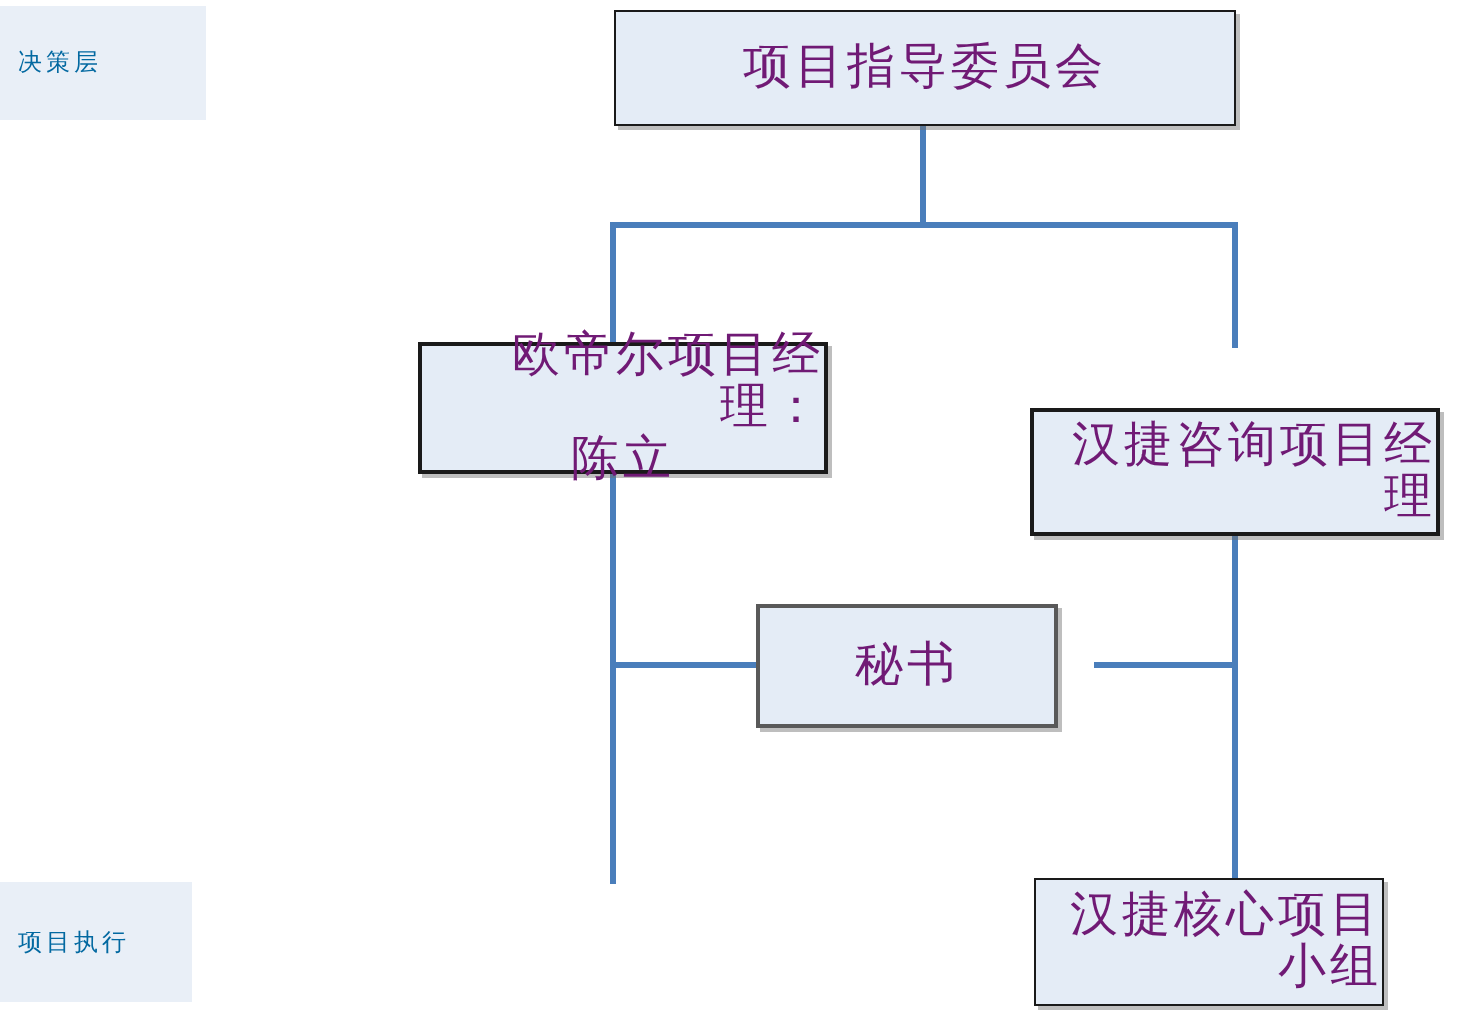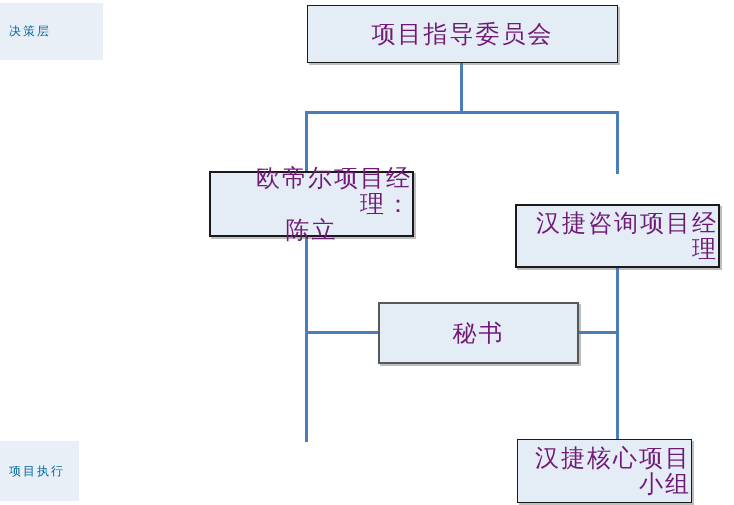--- a/index.html
+++ b/index.html
@@ -44,26 +44,26 @@
   }
   .node.thick { border-width: 2px; }
   .node.gray  { border: 2px solid var(--border-gray, #595959); }
   .line {
     position: absolute;
     background: var(--line, #4a7ebb);
   }
   
   #label-decision  { left: 0;   top: 3;    width: 103px; height: 57px; top: 3px; }
   #label-manage    { left: 0;   top: 175px; width: 103px; height: 58px; }
-  #label-execute   { left: 0;   top: 441px; width: 79px; height: 60px; }
+  #label-execute   { left: 0;   top: 441px; width: 96px; height: 60px; }
 
   #node-steering   { left: 307px; top: 5px;   width: 311px; height: 58px; }
   #node-mgr-left   { left: 209px; top: 171px; width: 205px; height: 66px; }
   #node-mgr-right  { left: 515px; top: 172px; width: 205px; height: 64px; margin-top: 32px; }
-  #node-secretary  { left: 378px; top: 302px; width: 201px; height: 62px; }
+  #node-secretary  { left: 378px; top: 302px; width: 151px; height: 62px; }
   #node-team-left  { left: 204px; top: 440px; width: 208px; height: 63px; }
   #node-team-right { left: 517px; top: 439px; width: 175px; height: 64px; }
 
   #line-v-top        { left: 460px; top: 63px;  width: 3px;  height: 50px; }
   #line-h-branch     { left: 305px; top: 111px; width: 314px; height: 3px; }
   #line-v-left-upper { left: 305px; top: 111px; width: 3px;  height: 62px; }
   #line-v-right-upper{ left: 616px; top: 111px; width: 3px;  height: 63px; }
   #line-v-left-lower { left: 305px; top: 235px; width: 3px;  height: 207px; }
   #line-v-right-lower{ left: 616px; top: 234px; width: 3px;  height: 207px; }
   #line-h-sec-left   { left: 306px; top: 331px; width: 72px; height: 3px; }

